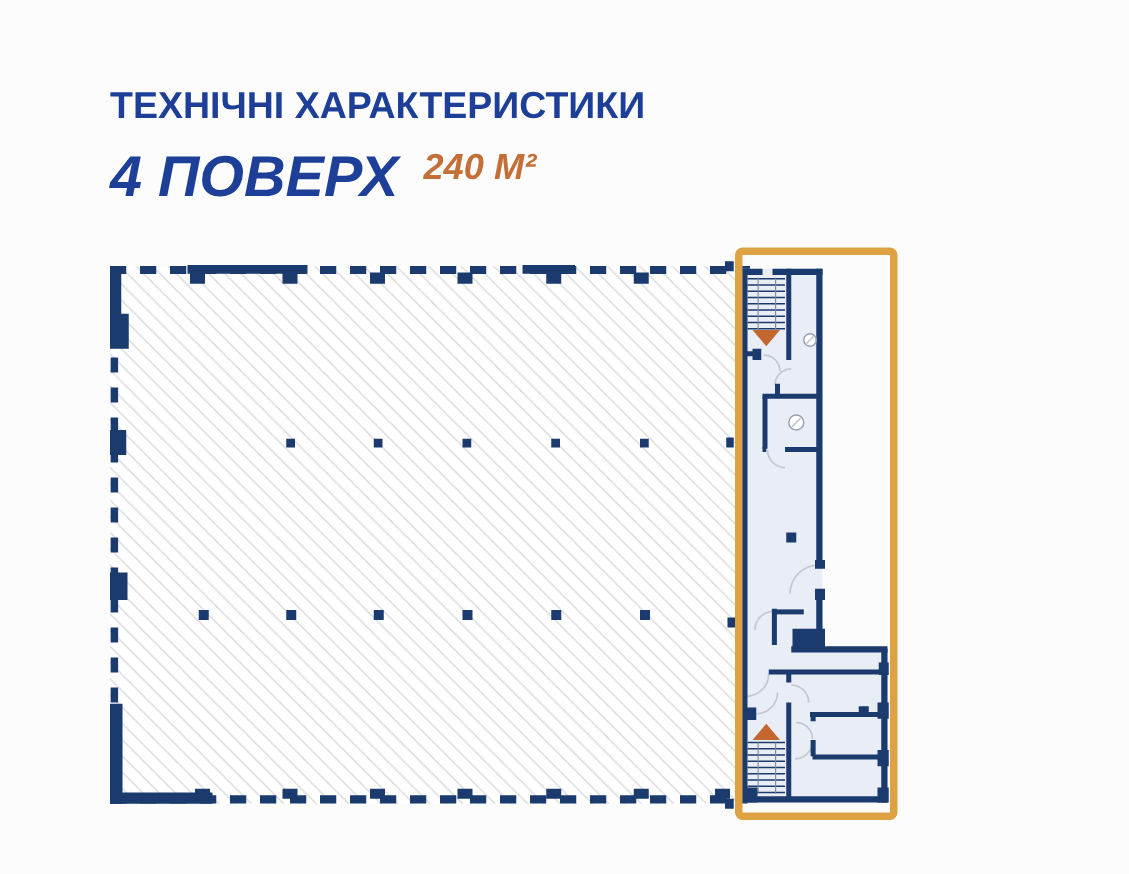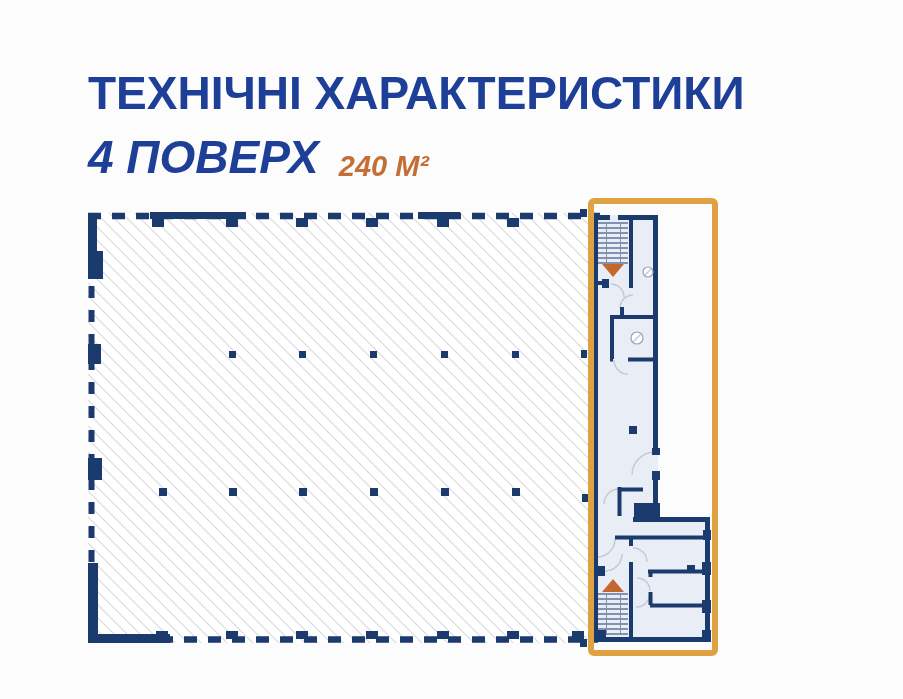--- a/index.html
+++ b/index.html
@@ -5,30 +5,30 @@
   html,body{margin:0;padding:0;}
   body{
     width:903px;height:699px;
     background:#fcfcfc;
     font-family:"Liberation Sans", sans-serif;
     position:relative;
     overflow:hidden;
   }
   .header{position:absolute;left:88px;top:70px;}
   .title{
-    font-size:46px;font-weight:bold;letter-spacing:0px;
+    font-size:30px;font-weight:bold;letter-spacing:0px;
     color:var(--title_blue);line-height:1.0;white-space:nowrap;
   }
   .subrow{display:flex;align-items:flex-start;margin-top:18px;font-style:italic;}
   .floor-label{
     font-size:46px;font-weight:bold;color:var(--title_blue);line-height:1.0;white-space:nowrap;
   }
   .area-label{
     font-size:29px;font-weight:bold;color:var(--area_orange);
-    margin-left:20px;margin-top:16px;white-space:nowrap;
+    margin-left:20px;margin-top:0;white-space:nowrap;
   }
   svg{position:absolute;left:0;top:0;}
   .dash{stroke:var(--wall_navy);fill:none;}
   .wf{fill:var(--wall_navy);}
   .stroke-wall{stroke:var(--wall_navy);fill:none;}
   .room{fill:var(--room_fill);}
   .frame{stroke:var(--frame_orange);fill:none;}
   .tri{fill:var(--arrow_orange);}
   .tread{stroke:var(--wall_navy);stroke-width:1.1;}
   .stringer{stroke:#7c89a3;stroke-width:0.9;}

